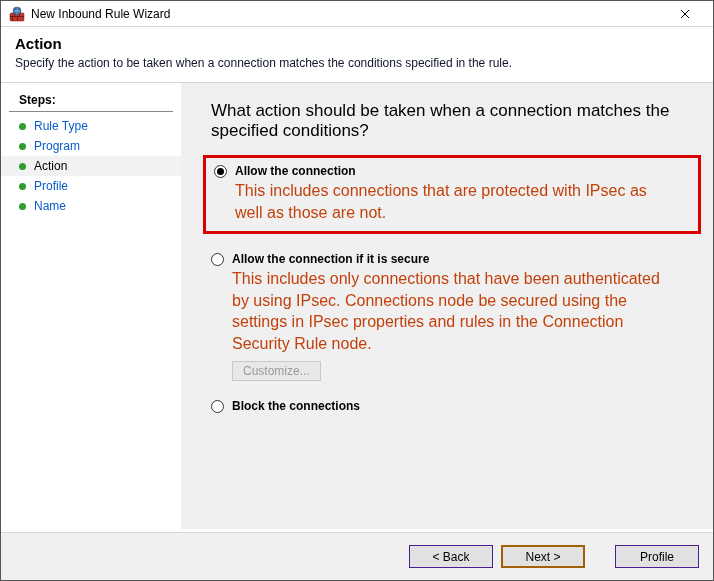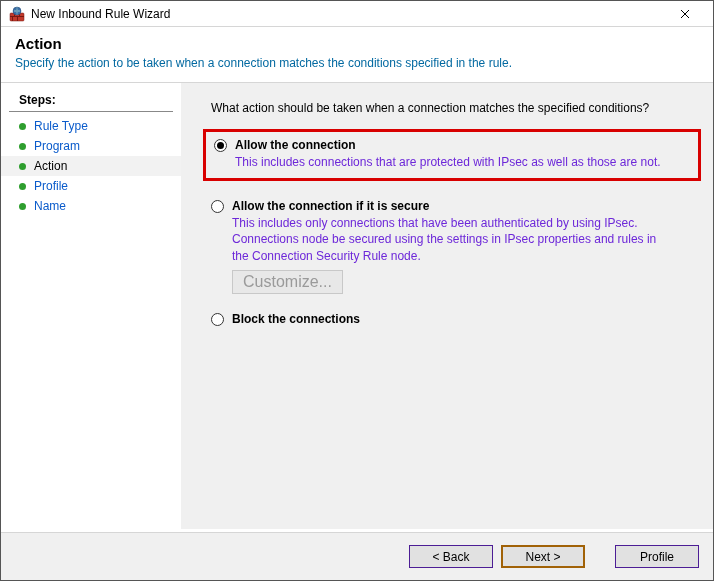--- a/index.html
+++ b/index.html
@@ -48,21 +48,21 @@
     border-bottom: 1px solid #d6d6d6;
   }
   .header-section h1 {
     margin: 0 0 4px 0;
     font-size: 15px;
     font-weight: bold;
     color: #000;
   }
   .header-section .subtitle {
     font-size: 12px;
-    color: #0369a1;
+    color: #0f172a;
   }
 
   
   .main {
     display: flex;
     height: calc(100% - 30px - 55px - 48px);
   }
 
   
   .sidebar {
@@ -101,21 +101,21 @@
   }
 
   
   .content {
     flex: 1;
     background: #f0f0f0;
     padding: 18px 20px 20px 30px;
     position: relative;
   }
   .prompt {
-    font-size: 12px;
+    font-size: 17px;
     margin-bottom: 20px;
     color: #000;
   }
 
   .radio-group { }
   .radio-option {
     margin-bottom: 18px;
   }
   .radio-row {
     display: flex;
@@ -137,37 +137,37 @@
     width: 7px; height: 7px;
     background: #000;
     border-radius: 50%;
   }
   .radio-label {
     font-weight: bold;
     font-size: 12px;
     color: #000;
   }
   .radio-desc {
-    font-size: 12px;
-    color: #6d28d9;
+    font-size: 16px;
+    color: #c2410c;
     margin-left: 21px;
     margin-top: 2px;
     line-height: 1.35;
     max-width: 440px;
   }
   .highlight-box {
     border: 3px solid #d80000;
     padding: 6px 8px 8px 8px;
     margin: -6px -8px 18px -8px;
   }
   .customize-btn {
     margin-left: 21px;
     margin-top: 6px;
     padding: 2px 10px;
-    font-size: 16px;
+    font-size: 12px;
     background: #e8e8e8;
     border: 1px solid #c8c8c8;
     color: #9a9a9a;
     cursor: default;
   }
 
   
   .footer {
     position: absolute;
     bottom: 0; left: 0; right: 0;

